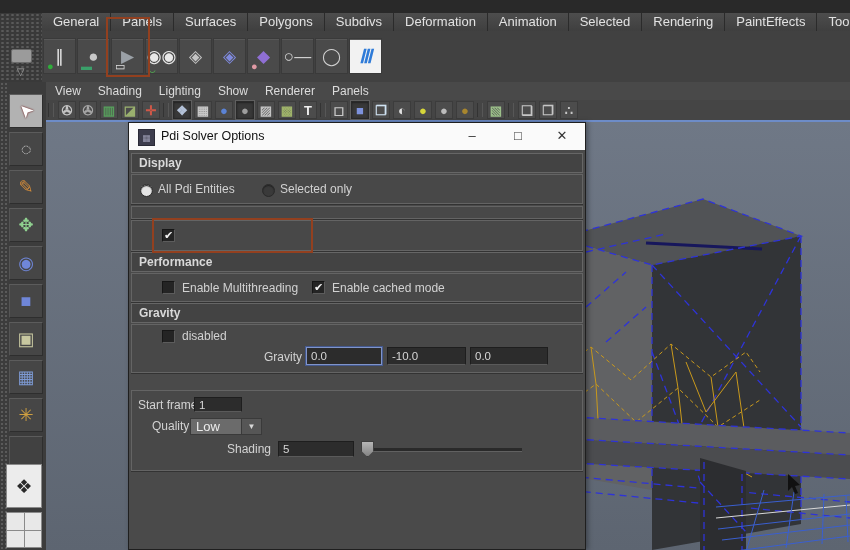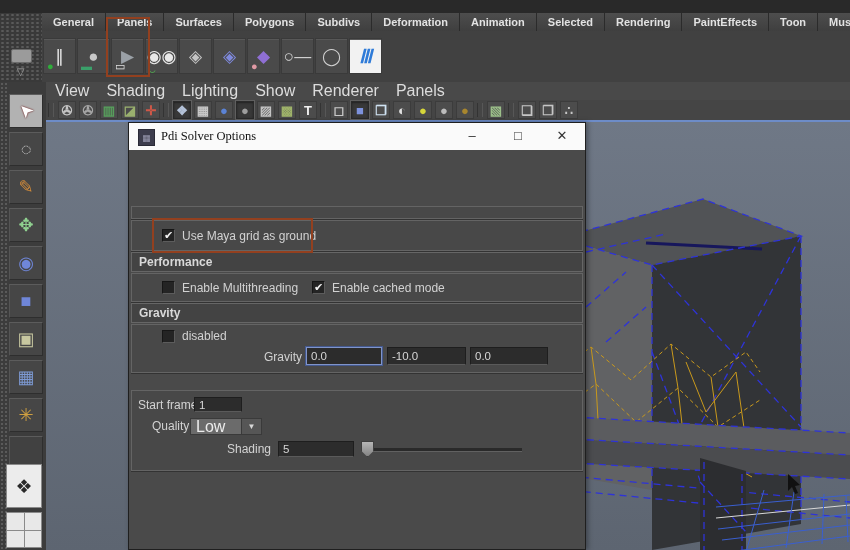--- a/index.html
+++ b/index.html
@@ -6,32 +6,32 @@
   #root{position:relative;width:850px;height:550px;overflow:hidden;background:#4a4a4a;
         font-family:"Liberation Sans",sans-serif;-webkit-font-smoothing:antialiased;}
   .abs{position:absolute;}
   
   #bar-top{left:0;top:0;width:850px;height:13px;background:#292929;}
   #corner{left:0;top:13px;width:42px;height:69px;background:#393939;
     background-image:radial-gradient(circle,#5a5a5a 1px,transparent 1.4px);background-size:5px 4px;}
   #corner .knob{position:absolute;left:11px;top:36px;width:19px;height:12px;background:#9b9b9b;border-radius:2px;border:1px solid #6b6b6b;}
   #corner .tri{position:absolute;left:11px;top:52px;width:19px;height:13px;color:#a8a8a8;font-size:10px;line-height:13px;text-align:center;}
   #tabbar{left:42px;top:13px;width:808px;height:18px;background:#333;display:flex;overflow:hidden;}
-  .tab{height:18px;line-height:18px;padding:0 11px;font-size:11px;color:#e2e2e2;
-       background:linear-gradient(#4d4d4d,#3f3f3f);border-right:1px solid #2b2b2b;white-space:nowrap;font-weight:bold;}
+  .tab{height:18px;line-height:18px;padding:0 11px;font-size:13px;color:#e2e2e2;
+       background:linear-gradient(#4d4d4d,#3f3f3f);border-right:1px solid #2b2b2b;white-space:nowrap;}
   #shelf{left:42px;top:31px;width:808px;height:51px;background:#414141;border-bottom:1px solid #2a2a2a;}
   .sicon{position:relative;display:inline-block;width:33px;height:36px;margin:7px 0 0 1px;vertical-align:top;
          background:#4a4a4a;border:1px solid #3a3a3a;box-shadow:inset 0 1px 0 #585858;box-sizing:border-box;}
   .sicon .g{position:absolute;left:0;top:0;width:100%;height:100%;display:flex;align-items:center;justify-content:center;
             font-size:17px;line-height:1;}
   .sicon .g2{position:absolute;left:3px;bottom:1px;font-size:11px;line-height:1;}
   .sicon.logo .g{font-weight:bold;font-style:italic;font-size:19px;}
   
   #menubar{left:46px;top:82px;width:804px;height:18px;background:#494949;display:flex;align-items:center;padding-left:9px;box-sizing:border-box;}
-  .menu-item{font-size:16px;color:#dcdcdc;margin-right:17px;white-space:nowrap;}
+  .menu-item{font-size:12px;color:#dcdcdc;margin-right:17px;white-space:nowrap;}
   #ptoolbar{left:46px;top:100px;width:804px;height:20px;background:#454545;display:flex;align-items:center;padding-left:2px;box-sizing:border-box;}
   .picon{width:18px;height:18px;margin-right:3px;display:flex;align-items:center;justify-content:center;
          font-size:13px;line-height:1;background:#4c4c4c;border:1px solid #3c3c3c;box-sizing:border-box;font-weight:bold;}
   .picon.sep{width:6px;background:none;border:none;border-left:1px solid #333;border-right:1px solid #575757;height:14px;margin-right:4px;}
   .picon.pressed{background:#383838;border-color:#2a2a2a;box-shadow:inset 0 1px 2px #222, 0 0 0 1px #5f5f5f;}
   
   #toolbox{left:0;top:82px;width:46px;height:468px;background:#3c3c3c;}
   #toolbox .grip{position:absolute;left:0;top:0;width:7px;height:468px;
     background-image:radial-gradient(circle,#5a5a5a 1px,transparent 1.3px);background-size:4px 4px;}
   .tool{position:absolute;left:9px;width:34px;height:34px;background:#464646;
@@ -55,35 +55,35 @@
   .cloth{stroke:var(--cloth,#c9991c);fill:none;stroke-width:1;stroke-dasharray:4 3;}
   .cloth2{stroke:var(--cloth,#c9991c);fill:none;stroke-width:1;}
   .grid{stroke:var(--grid,#3a5fd0);fill:none;stroke-width:1;}
   .grid-light{stroke:#d8d8d8;fill:none;stroke-width:1;}
   
   #dialog{left:128px;top:122px;width:458px;height:428px;background:#4a4a4a;z-index:30;
           border:1px solid #1f1f1f;box-sizing:border-box;box-shadow:2px 0 5px rgba(0,0,0,.35);}
   #dlg-titlebar{position:absolute;left:0;top:0;width:100%;height:27px;background:#fafafa;}
   #dlg-icon{position:absolute;left:9px;top:6px;width:15px;height:15px;background:#3c3c4c;border:1px solid #2a2a36;
             display:flex;align-items:center;justify-content:center;font-size:9px;color:#9a9ab2;}
-  #dlg-title{position:absolute;left:32px;top:6px;font-size:12.5px;color:#111;font-family:Liberation Serif, serif;}
+  #dlg-title{position:absolute;left:32px;top:6px;font-size:12.5px;color:#111;}
   .winbtn{position:absolute;top:4px;width:18px;height:18px;text-align:center;line-height:18px;font-size:13px;color:#333;}
   .hdr{position:absolute;left:2px;width:452px;height:20px;background:#434343;border:1px solid #666;box-sizing:border-box;
        font-size:12px;font-weight:bold;color:#d9d9d9;line-height:18px;padding-left:7px;}
   .frame{position:absolute;left:2px;width:452px;background:#484848;border:1px solid #646464;box-sizing:border-box;box-shadow:0 1px 0 #333;}
   .lbl{position:absolute;font-size:12px;color:#d2d2d2;white-space:nowrap;}
   .cb{position:absolute;width:13px;height:13px;background:#242424;border:1px solid #161616;border-right-color:#5c5c5c;border-bottom-color:#5c5c5c;
       box-sizing:border-box;color:#f2f2f2;font-size:11px;line-height:11px;text-align:center;}
   .radio{position:absolute;width:11px;height:11px;border-radius:50%;background:#3a3a3a;border:1px solid #2a2a2a;box-shadow:inset 0 1px 1px #222;}
   .radio.on{background:#e4e4e4;}
   .fld{position:absolute;background:#2c2c2c;border:1px solid #1e1e1e;border-bottom-color:#5a5a5a;box-sizing:border-box;
        color:#d6d6d6;font-size:11.5px;font-family:"Liberation Sans",sans-serif;padding:0 0 0 4px;outline:none;}
   .fld.focused{border:1px solid #8094c8;box-shadow:0 0 0 1px #44598f;}
   .dropdown{position:absolute;display:flex;border:1px solid #3a3a3a;box-sizing:border-box;}
-  .dropdown .val{width:45px;background:#6b6b6b;color:#ececec;font-size:16px;line-height:15px;padding-left:5px;}
+  .dropdown .val{width:45px;background:#6b6b6b;color:#ececec;font-size:13px;line-height:15px;padding-left:5px;}
   .dropdown .arrow{width:19px;background:#565656;border-left:1px solid #3a3a3a;color:#d8d8d8;font-size:8px;line-height:15px;text-align:center;}
   .slider-track{position:absolute;height:3px;background:#2a2a2a;border-bottom:1px solid #616161;}
   .slider-handle{position:absolute;width:13px;height:16px;background:linear-gradient(#b6b6b6,#848484);border:1px solid #3e3e3e;
       box-sizing:border-box;clip-path:polygon(0 0,100% 0,100% 60%,50% 100%,0 60%);}
   .ann{position:absolute;border:2.5px solid var(--ann,#93401f);z-index:40;background:transparent;}
 </style>
 </head>
 <body>
 
 <div id="root">
@@ -317,27 +317,33 @@
 
   <div class="abs" id="dialog">
     <div id="dlg-titlebar">
       <div id="dlg-icon">▦</div>
       <div id="dlg-title">Pdi Solver Options</div>
       <div class="winbtn" style="left:334px">–</div>
       <div class="winbtn" style="left:380px">□</div>
       <div class="winbtn" style="left:424px">✕</div>
     </div>
 
-
+    <div class="hdr" style="top:30px">Display</div>
+
+    <div class="frame" style="top:51px;height:30px">
+      <span class="radio on" style="left:8px;top:9px"></span>
+      <span class="lbl" style="left:26px;top:7px">All Pdi Entities</span>
+      <span class="radio" style="left:130px;top:9px"></span>
+      <span class="lbl" style="left:148px;top:7px">Selected only</span>
+    </div>
 
     <div class="frame" style="top:83px;height:13px"></div>
 
     <div class="frame" style="top:97px;height:31px">
       <span class="cb" style="left:30px;top:8px"><span>✔</span></span>
-      <span class="lbl" style="left:50px;top:8px">Use Maya grid as ground</span>
     </div>
 
     <div class="hdr" style="top:129px">Performance</div>
 
     <div class="frame" style="top:150px;height:29px">
       <span class="cb" style="left:30px;top:7px"></span>
       <span class="lbl" style="left:50px;top:7px">Enable Multithreading</span>
       <span class="cb" style="left:180px;top:7px"><span>✔</span></span>
       <span class="lbl" style="left:200px;top:7px">Enable cached mode</span>
     </div>

